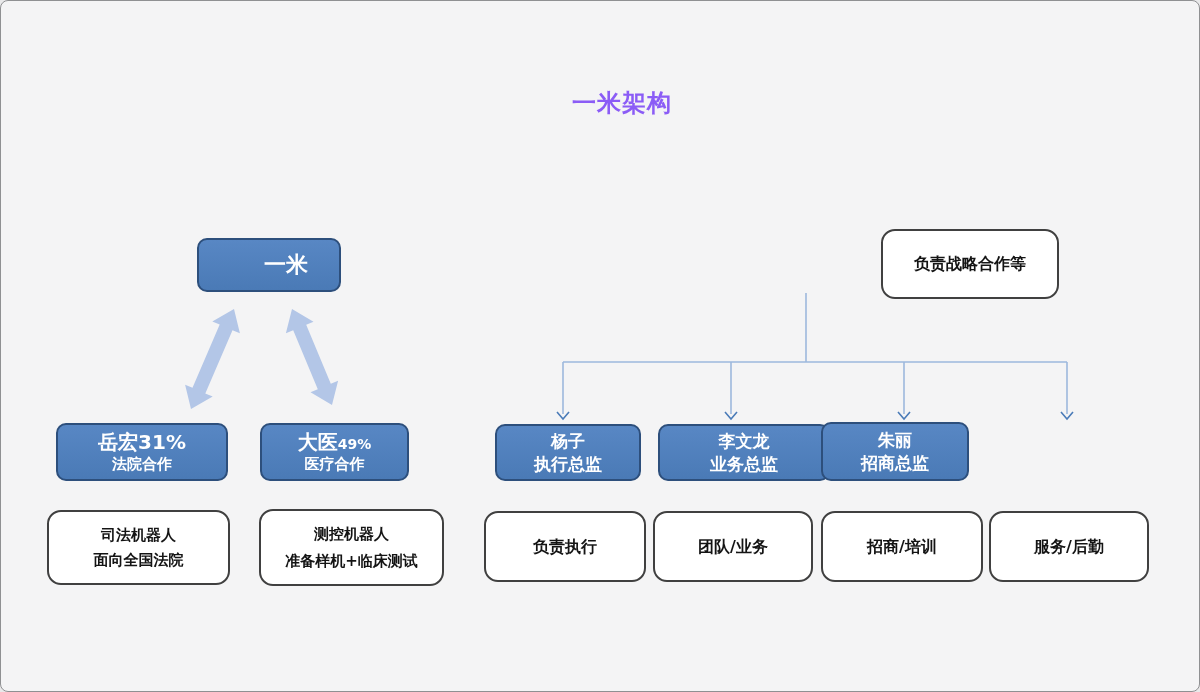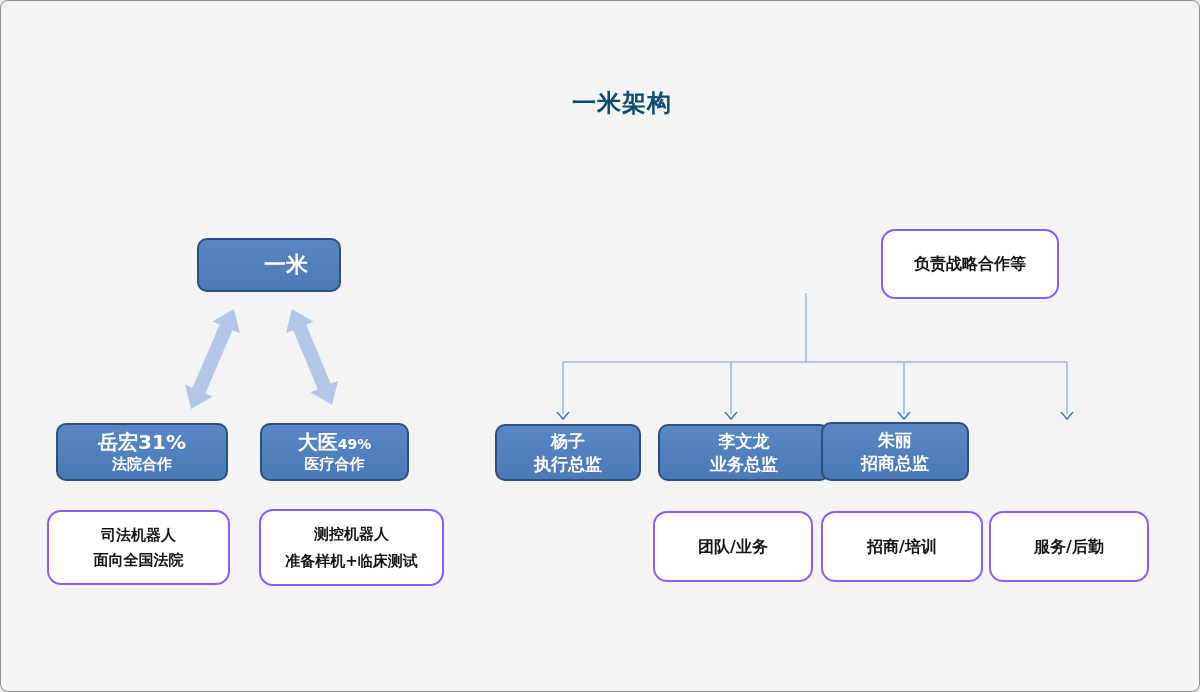--- a/index.html
+++ b/index.html
@@ -4,35 +4,35 @@
 <style>
   html,body{margin:0;padding:0;background:#e9e9ea;}
   .frame{
     position:relative;width:1198px;height:690px;margin:0 auto;
     background:#f4f4f5;border:1px solid #8f9092;border-radius:8px;
     overflow:hidden;
     font-family:"DejaVu Sans","Liberation Sans",sans-serif;
   }
   .page-title{
     position:absolute;left:0;right:0;top:86px;text-align:center;
-    padding-left:44px;font-size:24px;font-weight:700;color:#0c4a6e;
+    padding-left:44px;font-size:24px;font-weight:700;color:#8b5cf6;
     letter-spacing:1px;
   }
   .svg-layer{position:absolute;left:0;top:0;width:1200px;height:692px;}
   .node-blue{
     position:absolute;box-sizing:border-box;
     background:linear-gradient(180deg,#5887c4 0%,#4a7ab6 100%);
     border:2px solid #2d4f7c;border-radius:10px;
     color:#ffffff;font-weight:700;text-align:center;
     display:flex;flex-direction:column;align-items:center;justify-content:center;
     line-height:1.3;
   }
   .node-white{
     position:absolute;box-sizing:border-box;
-    background:#ffffff;border:2px solid #8b5cf6;border-radius:14px;
+    background:#ffffff;border:2px solid #404040;border-radius:14px;
     color:#141414;font-weight:700;text-align:center;
     display:flex;flex-direction:column;align-items:center;justify-content:space-evenly;
     line-height:1.2;padding:6px 4px;
   }
   .fs-root{font-size:22px;padding-left:34px;}
   .fs-leader{font-size:21px;}
   .t-main{font-size:20px;}
   .t-sub{font-size:14px;}
   .t-line2{font-size:15px;text-align:center;}
   .fs-member{font-size:17px;}
@@ -102,20 +102,23 @@
   </div>
   <div class="node-blue fs-member" style="left:657px;top:423px;width:172px;height:57px;">
     <div>李文龙</div>
     <div>业务总监</div>
   </div>
   <div class="node-blue fs-member" style="left:820px;top:421px;width:148px;height:59px;">
     <div>朱丽</div>
     <div>招商总监</div>
   </div>
 
+  <div class="node-white fs-duty" style="left:483px;top:510px;width:162px;height:71px;">
+    <div>负责执行</div>
+  </div>
   <div class="node-white fs-duty" style="left:652px;top:510px;width:160px;height:71px;justify-content:center;">
     <div>团队/业务</div>
   </div>
   <div class="node-white fs-duty" style="left:820px;top:510px;width:162px;height:71px;">
     <div>招商/培训</div>
   </div>
   <div class="node-white fs-duty" style="left:988px;top:510px;width:160px;height:71px;">
     <div>服务/后勤</div>
   </div>
 

